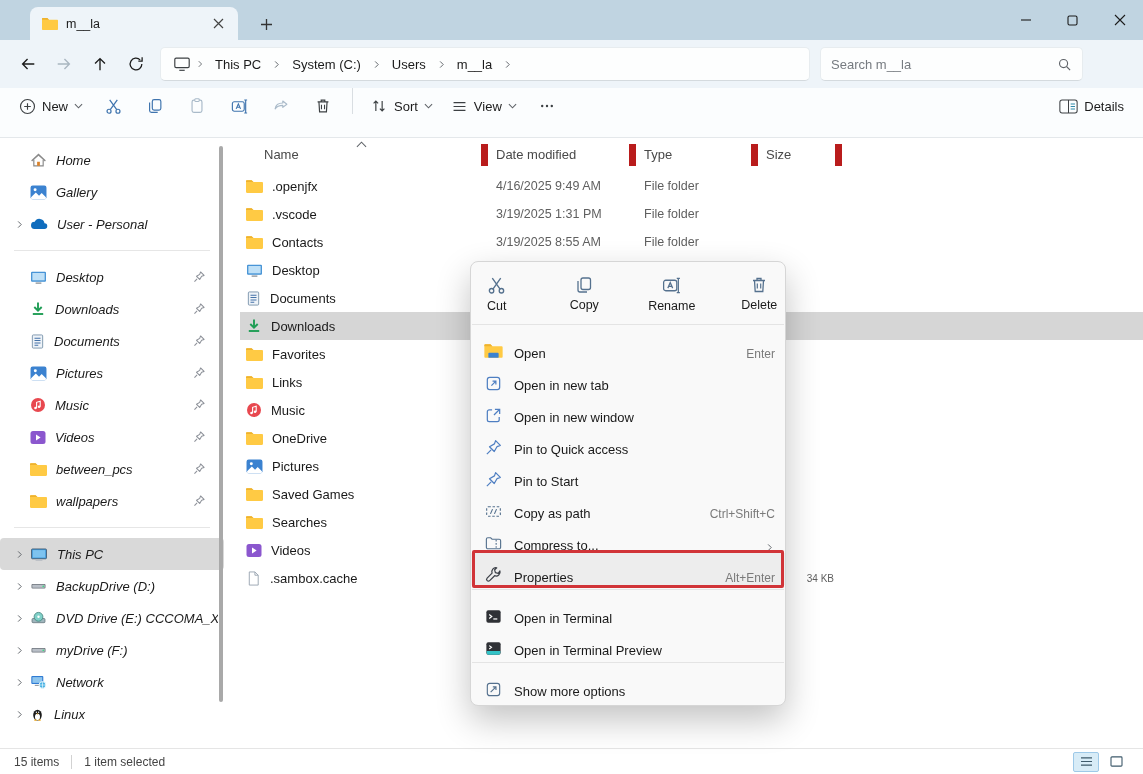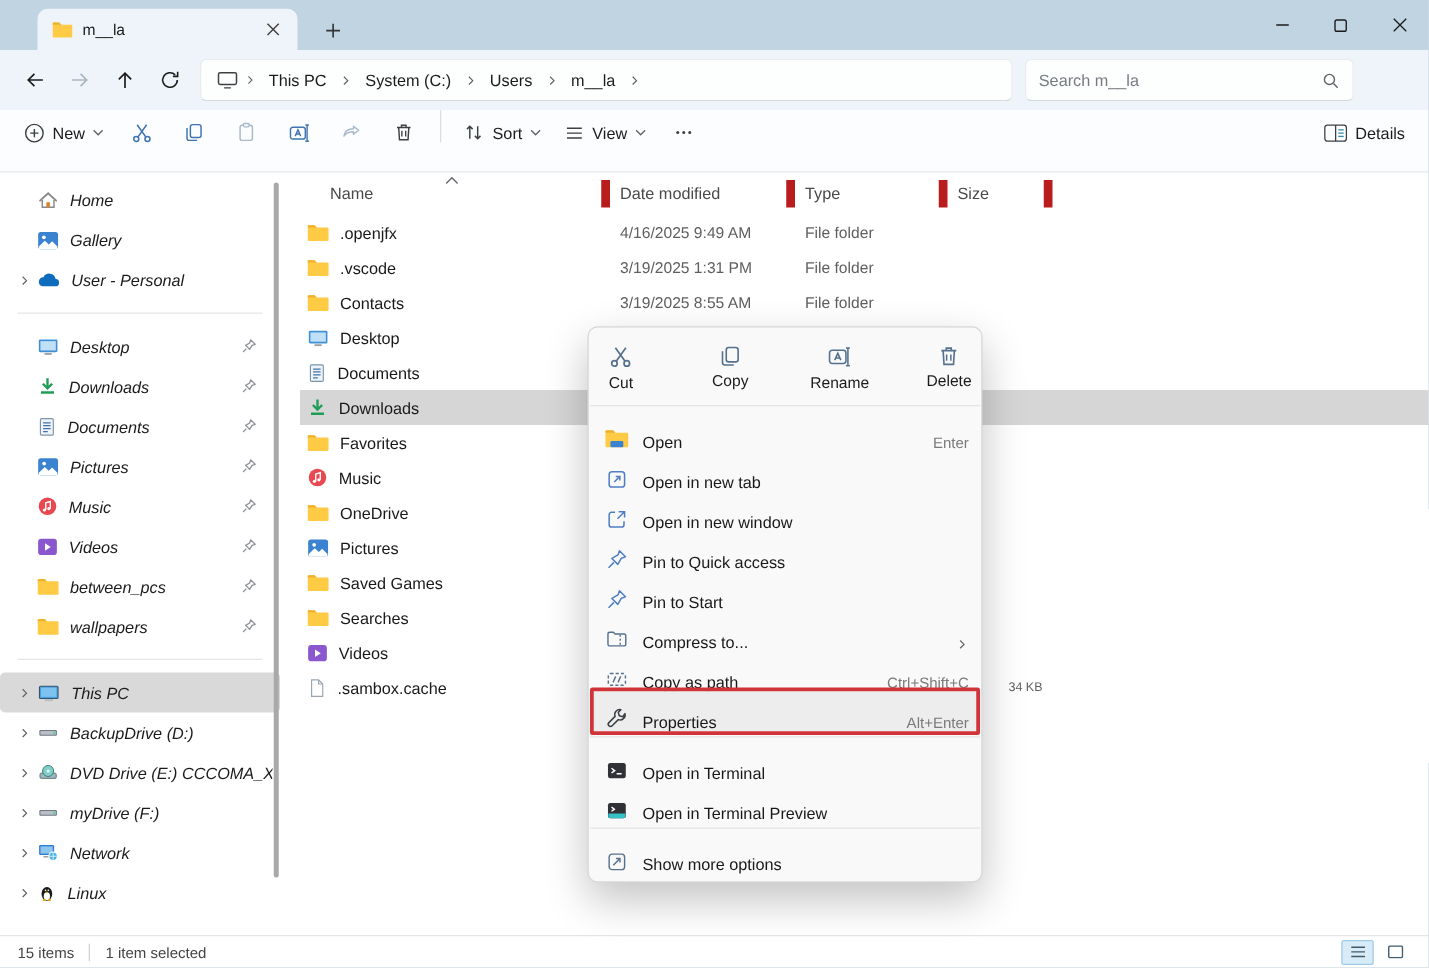--- a/index.html
+++ b/index.html
@@ -674,20 +674,34 @@
               </span>
               <span>Favorites</span>
             </span>
             <span class="cell date"></span>
             <span class="cell type"></span>
             <span class="cell size"></span>
           </div>
           <div class="row">
             <span class="cell name">
               <span class="icon ">
+                <svg width="17" height="15" viewBox="0 0 16 14">
+                  <path d="M0 2c0-.6.4-1 1-1h4.3L7 2.8h8c.6 0 1 .4 1 1V12c0 .6-.4 1-1 1H1c-.6 0-1-.4-1-1z" fill="#ffca44"></path>
+                  <path d="M0 2c0-.6.4-1 1-1h4.3L7 2.8H0z" fill="#eeb22f"></path>
+                </svg>
+              </span>
+              <span>Links</span>
+            </span>
+            <span class="cell date"></span>
+            <span class="cell type"></span>
+            <span class="cell size"></span>
+          </div>
+          <div class="row">
+            <span class="cell name">
+              <span class="icon ">
                 <svg width="16" height="16" viewBox="0 0 16 16">
                   <circle cx="8" cy="8" r="7" fill="#e8484f"></circle>
                   <path d="M6.6 11V5.3l3.6-1.1v5.6" fill="none" stroke="#fff" stroke-width="1.1"></path>
                   <circle cx="5.5" cy="11" r="1.3" fill="#fff"></circle>
                   <circle cx="9.1" cy="9.8" r="1.3" fill="#fff"></circle>
                 </svg>
               </span>
               <span>Music</span>
             </span>
             <span class="cell date"></span>
@@ -870,40 +884,40 @@
             <svg width="19" height="19" viewBox="0 0 20 20">
               <path d="M12.2 2.8 17.2 7.8 13.8 9 10.8 14.2 5.8 9.2 11 6.2z" fill="none" stroke="#4f7fc2" stroke-width="1.3" stroke-linejoin="round"></path>
               <path d="M7.5 12.5 3 17" stroke="#4f7fc2" stroke-width="1.3"></path>
             </svg>
           </span>
           <span class="mi-label">Pin to Start</span>
         </div>
         <div class="menu-item">
           <span class="mi-icon">
             <svg width="19" height="19" viewBox="0 0 20 20">
+              <rect x="2.8" y="5" width="14.4" height="10" rx="1.8" fill="none" stroke="#55718e" stroke-width="1.2" stroke-dasharray="2.6 1.8"></rect>
+              <path d="M6.8 12.5 9 7.5M11 12.5l2.2-5" stroke="#55718e" stroke-width="1.2"></path>
+            </svg>
+          </span>
+          <span class="mi-label">Copy as path</span>
+          <span class="mi-shortcut">Ctrl+Shift+C</span>
+        </div>
+        <div class="menu-item">
+          <span class="mi-icon">
+            <svg width="19" height="19" viewBox="0 0 20 20">
               <path d="M2.5 5.5A1.5 1.5 0 0 1 4 4h3l1.5 1.5H16A1.5 1.5 0 0 1 17.5 7v7A1.5 1.5 0 0 1 16 15.5H4A1.5 1.5 0 0 1 2.5 14z" fill="none" stroke="#55718e" stroke-width="1.2"></path>
               <path d="M12.8 6v9" stroke="#55718e" stroke-width="1.2" stroke-dasharray="1.8 1.6"></path>
             </svg>
           </span>
           <span class="mi-label">Compress to...</span>
           <span class="mi-sub">
             <svg width="11" height="11" viewBox="0 0 16 16">
               <path d="M6 3.5 10.5 8 6 12.5" fill="none" stroke="#5f6368" stroke-width="1.4"></path>
             </svg>
           </span>
-        </div>
-        <div class="menu-item">
-          <span class="mi-icon">
-            <svg width="19" height="19" viewBox="0 0 20 20">
-              <rect x="2.8" y="5" width="14.4" height="10" rx="1.8" fill="none" stroke="#55718e" stroke-width="1.2" stroke-dasharray="2.6 1.8"></rect>
-              <path d="M6.8 12.5 9 7.5M11 12.5l2.2-5" stroke="#55718e" stroke-width="1.2"></path>
-            </svg>
-          </span>
-          <span class="mi-label">Copy as path</span>
-          <span class="mi-shortcut">Ctrl+Shift+C</span>
         </div>
         <div class="menu-item highlighted">
           <span class="mi-icon">
             <svg width="19" height="19" viewBox="0 0 20 20">
               <path d="M16.8 5.2a4.2 4.2 0 0 1-5.6 5L6 15.4a1.9 1.9 0 0 1-2.7-2.7l5.2-5.2a4.2 4.2 0 0 1 4.9-5.6L11.2 4l.8 3 3 .8z" fill="none" stroke="#3c4048" stroke-width="1.3" stroke-linejoin="round"></path>
             </svg>
           </span>
           <span class="mi-label">Properties</span>
           <span class="mi-shortcut">Alt+Enter</span>
           <span class="red-frame"></span>

